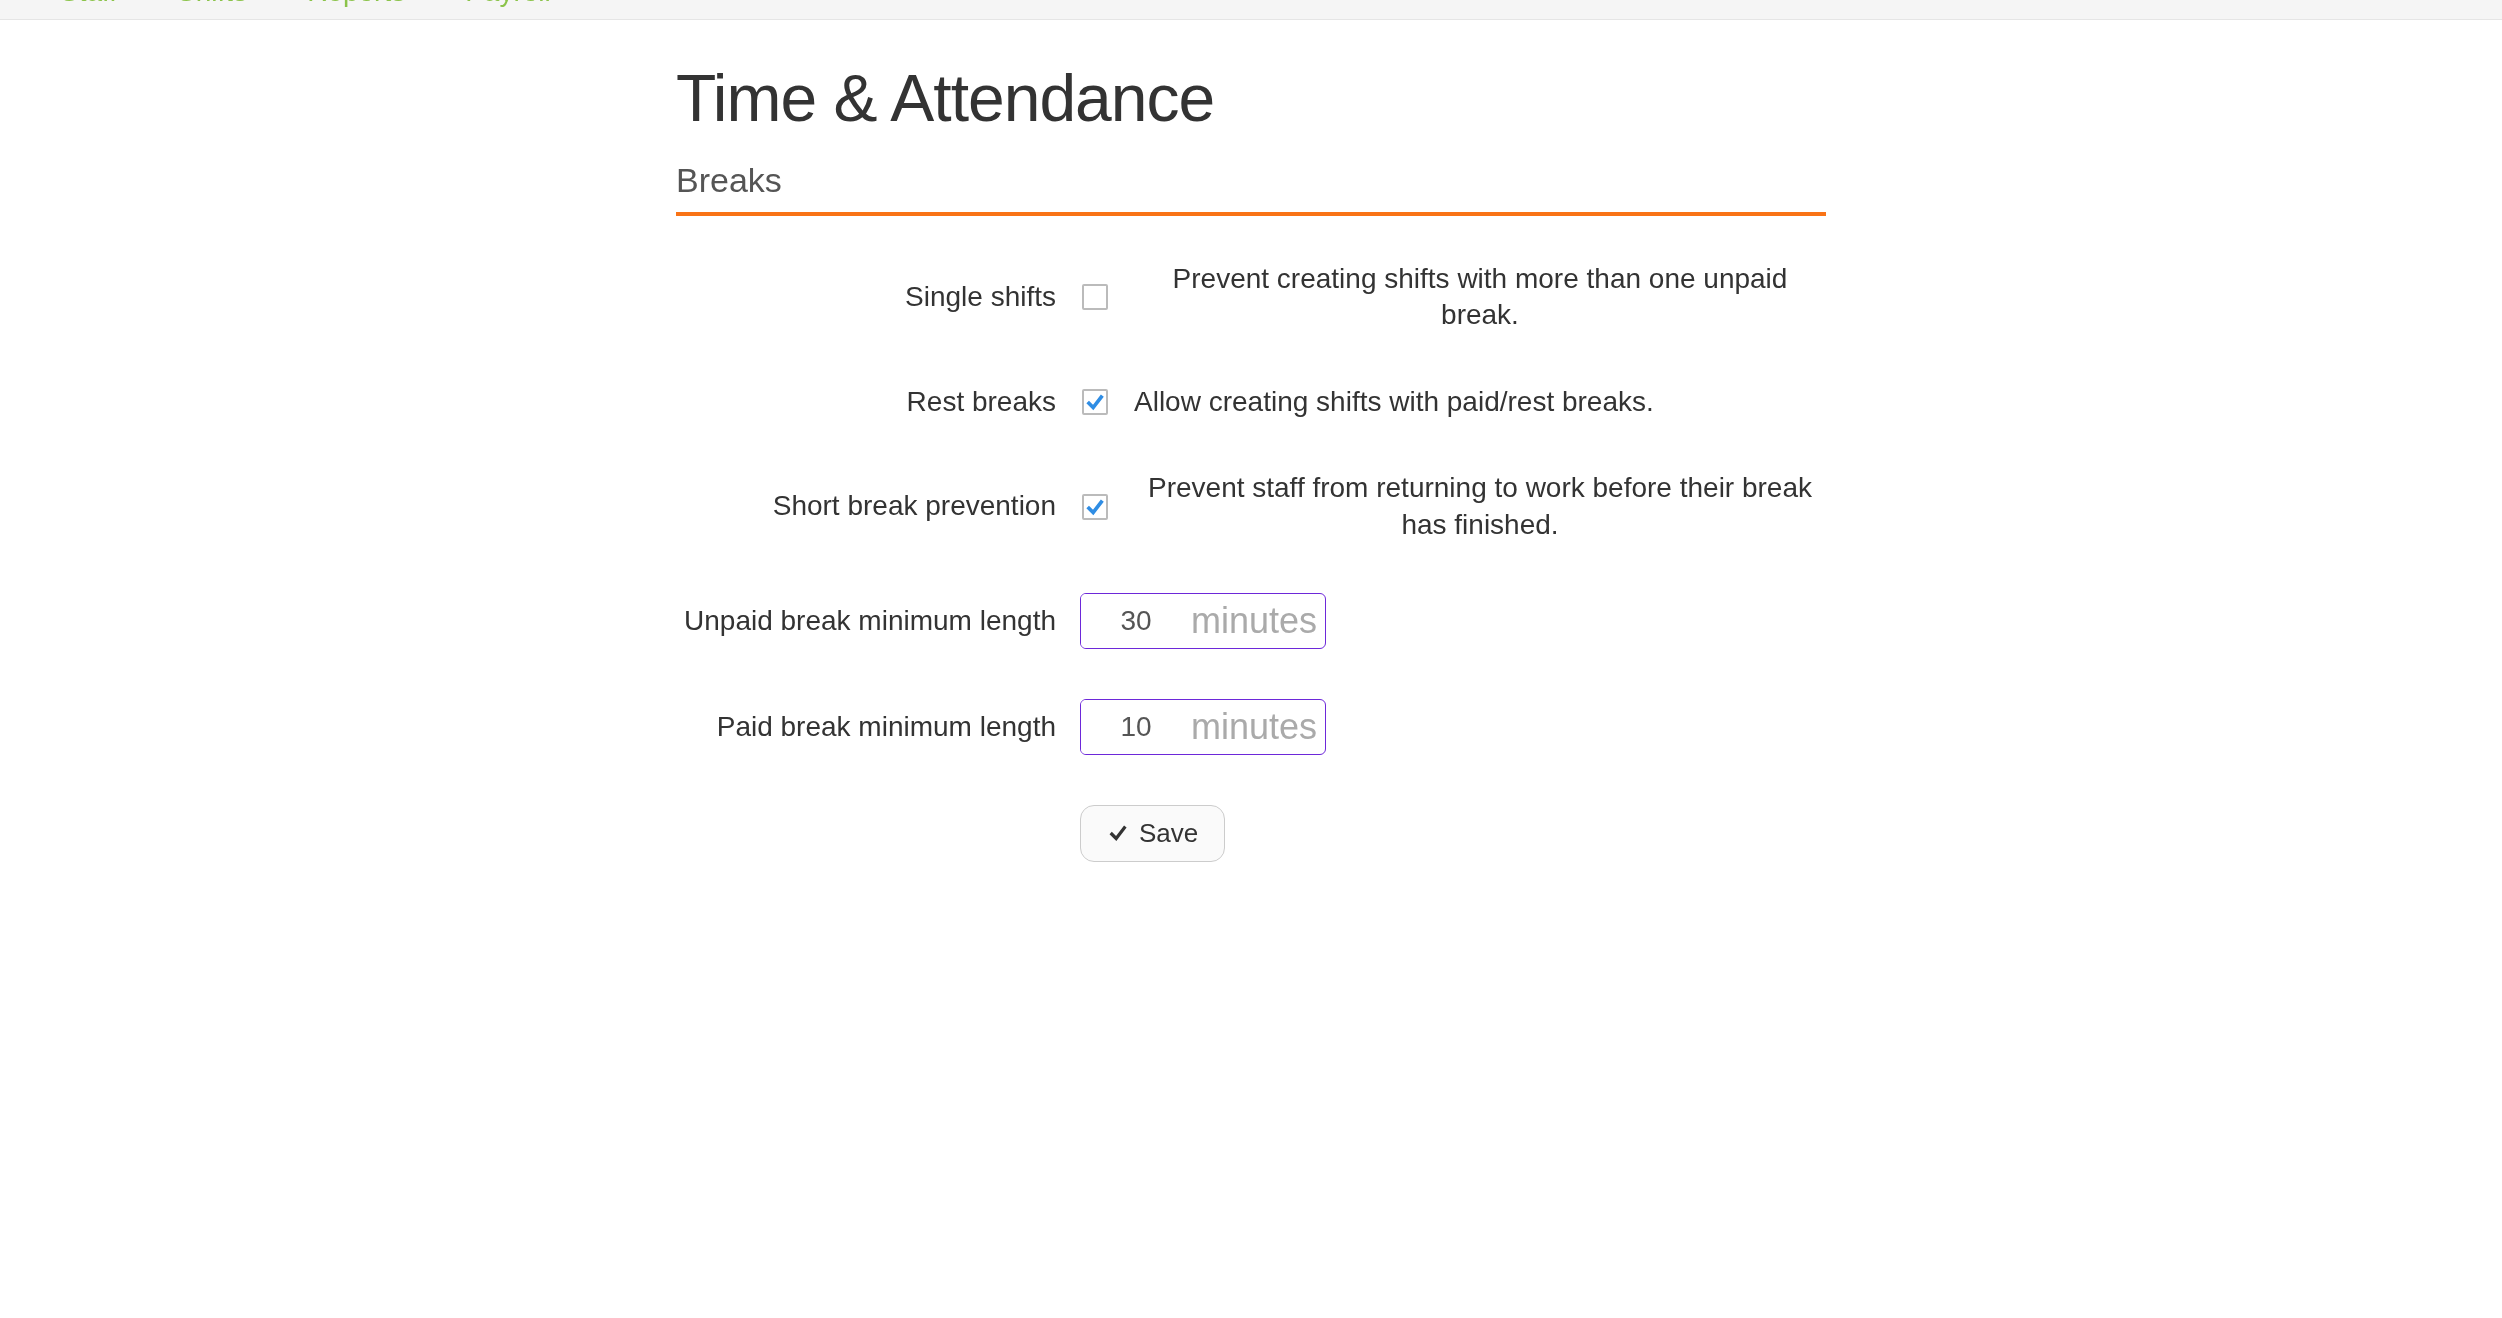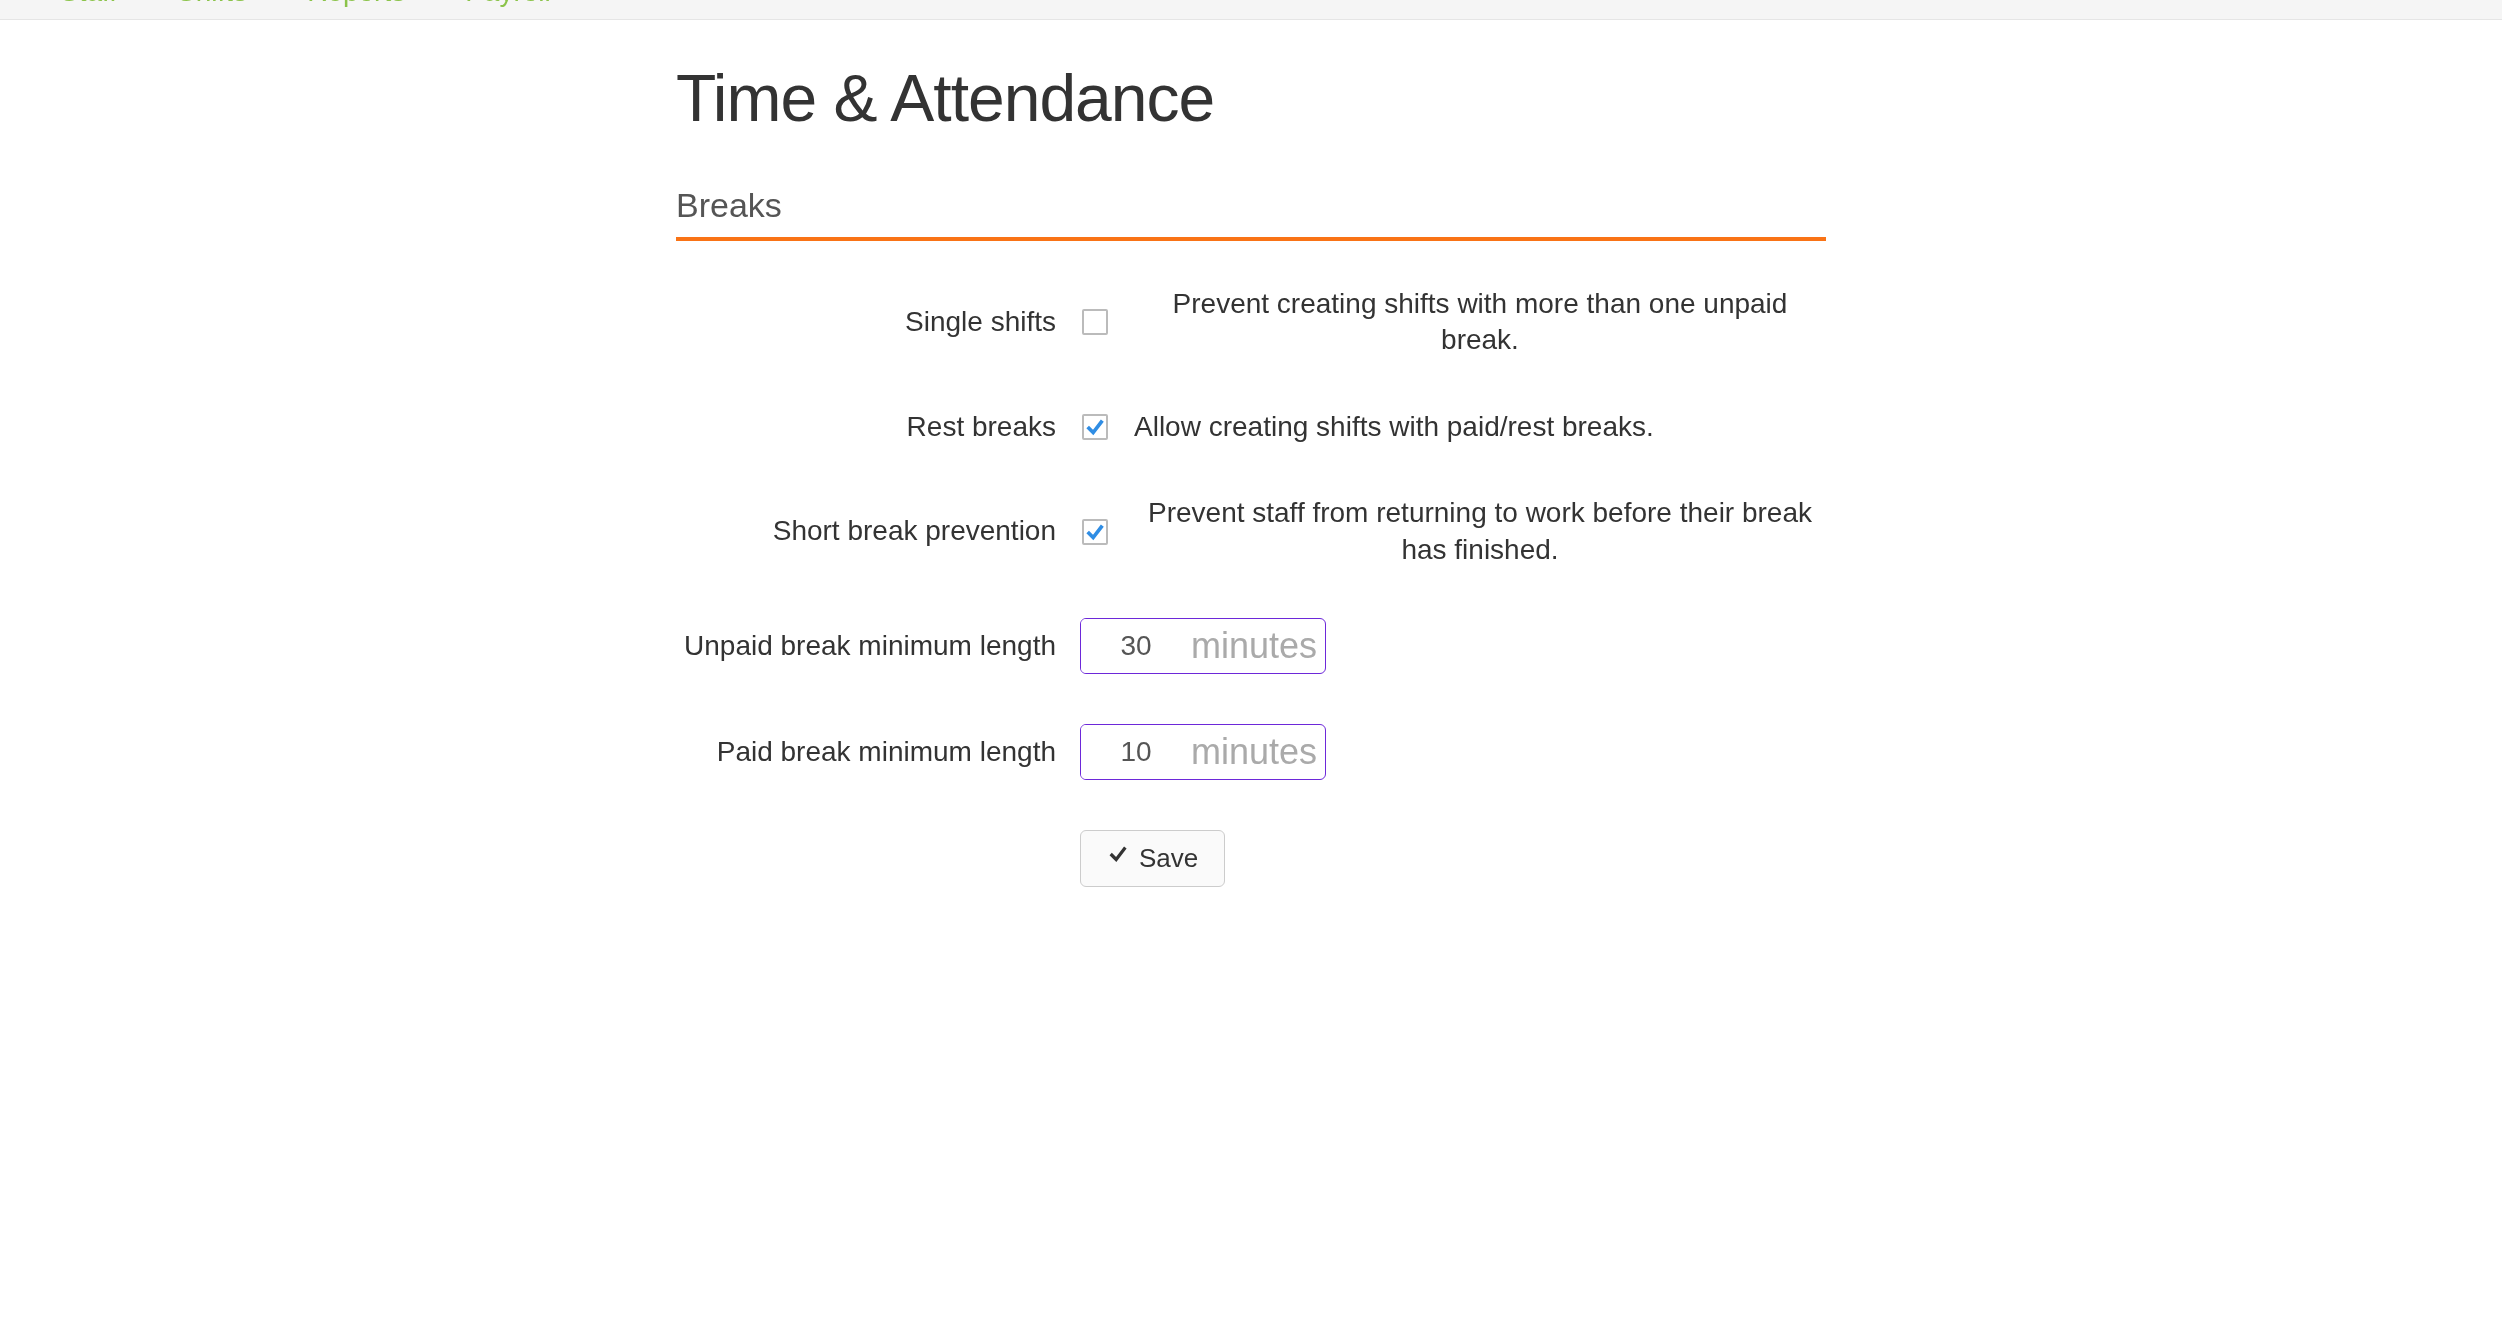--- a/index.html
+++ b/index.html
@@ -33,21 +33,21 @@
     }
     .page-container {
       max-width: 1340px;
       margin: 0 auto;
       padding: 40px 95px 60px 95px;
     }
     .page-title {
       font-size: 66px;
       font-weight: 400;
       color: #333;
-      margin-bottom: 50px;
+      margin-bottom: 25px;
       letter-spacing: -1px;
     }
     .section-title {
       font-size: 34px;
       font-weight: 400;
       color: #555;
       padding-bottom: 12px;
       border-bottom: 4px solid #f97316;
       margin-bottom: 45px;
     }
@@ -125,24 +125,25 @@
     }
     .save-row {
       display: flex;
       margin-top: 25px;
     }
     .save-spacer {
       flex: 0 0 404px;
     }
     .save-button {
       display: inline-flex;
+      align-items: center;
       gap: 10px;
       background: #fafafa;
       border: 1px solid #ccc;
-      border-radius: 6px;
+      border-radius: 14px;
       padding: 12px 26px;
       font-size: 26px;
       color: #333;
       cursor: pointer;
       font-family: inherit;
     }
     .save-button svg {
       width: 22px;
       height: 22px;
     }

